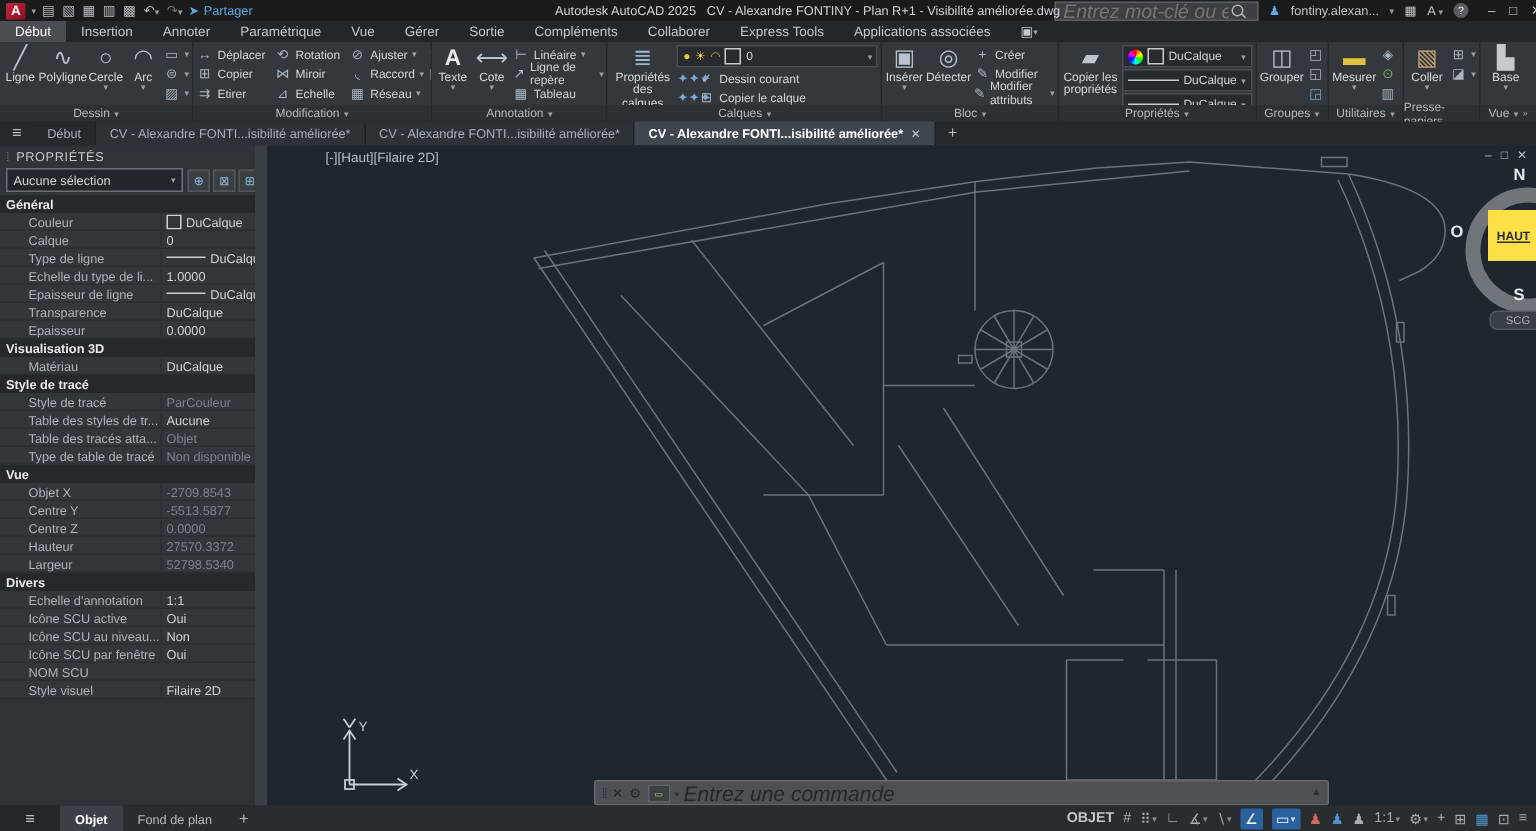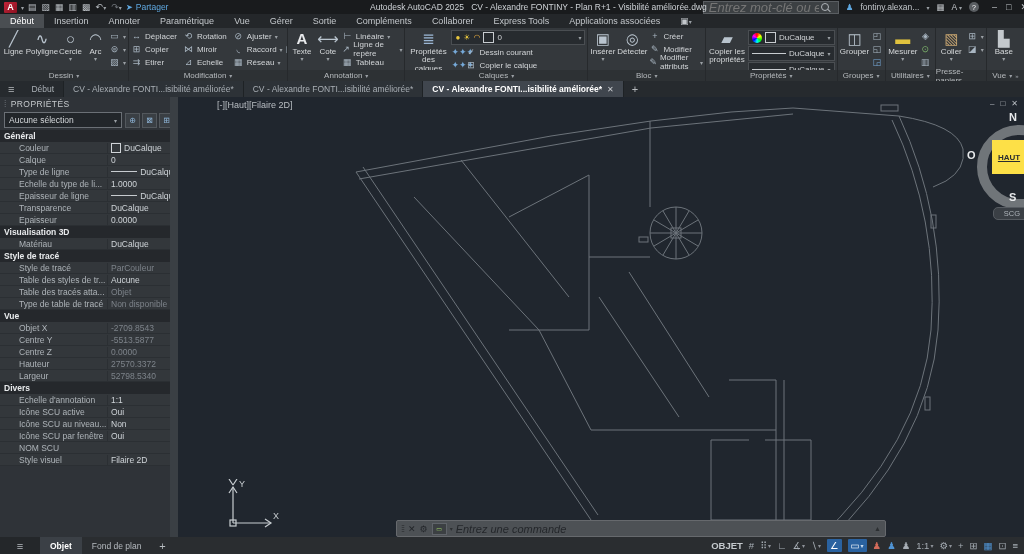--- a/index.html
+++ b/index.html
@@ -109,21 +109,21 @@
   .ucs{position:absolute;left:10px;top:382px;}
   
   .cmdbar{position:absolute;left:187px;top:423px;width:480px;height:15px;background:#4d5155;
           border:1px solid #66696d;border-radius:2px;display:flex;align-items:center;gap:4px;
           padding:0 4px;}
   .cmdbar .cgrip{color:#2c2f32;font-size:9px;letter-spacing:-1px;}
   .cmdbar .cicon{color:#23262a;font-size:9px;cursor:pointer;}
   .cmdfield{display:flex;align-items:center;gap:3px;flex:1;}
   .cmdbox{width:13px;height:10px;background:#3c4043;border:1px solid #60646a;display:flex;
           align-items:center;justify-content:center;color:#9fd468;font-size:6px;cursor:pointer;}
-  .cmdtext{color:#24272b;font-style:italic;font-size:11px;}
+  .cmdtext{color:#24272b;font-style:italic;font-size:14px;}
   .cmdup{margin-left:auto;color:#2c2f32;font-size:7px;cursor:pointer;}
   
   .statusbar{position:absolute;left:0;top:537px;width:1024px;height:17px;background:#2a2d30;
              display:flex;align-items:stretch;font-size:8.5px;color:#b6bbc0;}
   .sb-hamb{width:40px;display:flex;align-items:center;justify-content:center;font-size:11px;
            background:#24272a;cursor:pointer;}
   .sb-tab{padding:0 10px;display:flex;align-items:center;cursor:pointer;}
   .sb-tab.active{background:#3b4046;color:#fff;font-weight:bold;}
   .sb-plus{padding:0 8px;display:flex;align-items:center;font-size:11px;cursor:pointer;}
   .sb-right{margin-left:auto;display:flex;align-items:center;gap:6px;padding-right:6px;}

